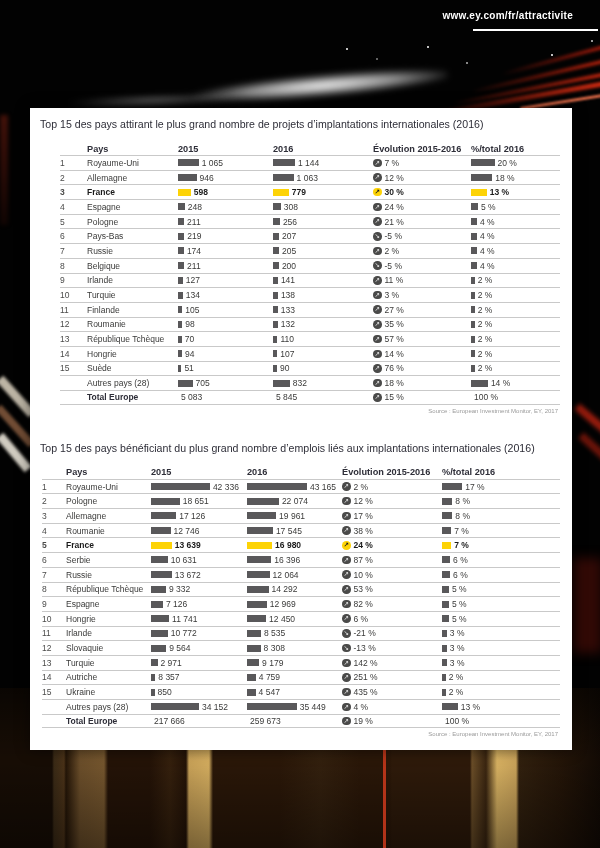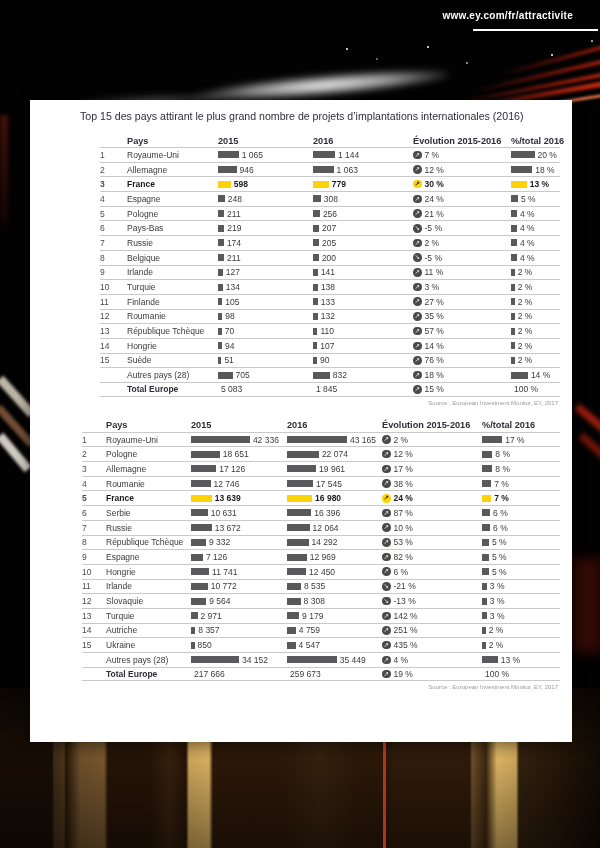--- a/index.html
+++ b/index.html
@@ -37,21 +37,21 @@
         #170d05 0px,#170d05 52px,#3a2a16 54px,#4a3218 64px,#241507 66px,
         #6b4e2a 80px,#75562e 104px,#241307 108px,#241307 150px,#35200d 170px,#241307 186px,
         #c9a258 189px,#d4ad5f 209px,#2a1708 213px,#2a1708 280px,#33200e 320px,#2a1708 360px,
         #2a1708 390px,#2e1a0a 392px,#2e1a0a 470px,#6b4e28 472px,#3a2510 486px,
         #d8b262 497px,#caa35a 516px,#31200e 519px,#241508 560px,#120a04 600px);}
   .red-line{left:383px;top:688px;width:3px;height:160px;background:rgba(215,60,30,.8);filter:blur(.7px);}
   
   .header-url{position:absolute;top:10px;right:27px;color:#fff;font-size:10px;font-weight:bold;letter-spacing:.3px;z-index:5;}
   .header-rule{position:absolute;top:29px;right:2px;width:125px;height:2px;background:#fff;z-index:5;}
   
-  .panel{position:absolute;left:30px;top:100px;width:542px;height:642px;background:#fff;z-index:3;box-shadow:0 0 14px rgba(0,0,0,.45);padding-left:40px;}
+  .panel{position:absolute;left:30px;top:108px;width:542px;height:642px;background:#fff;z-index:3;box-shadow:0 0 14px rgba(0,0,0,.45);}
   .tbl-title{font-size:10.6px;color:#2e2e38;line-height:12px;margin-left:10px;white-space:nowrap;}
   .t1 .tbl-title{padding-top:10px;}
   .t2 .tbl-title{padding-top:27px;}
   .thead{height:13px;margin-top:12px;font-weight:bold;font-size:9.2px;color:#2e2e38;white-space:nowrap;}
   .grid{display:grid;align-items:center;}
   .t1 .grid{margin-left:30px;margin-right:12px;grid-template-columns:27px 91px 95px 100px 98px 1fr;}
   .t2 .grid{margin-left:12px;margin-right:12px;grid-template-columns:24px 85px 96px 95px 100px 1fr;}
   .trow{height:14.7px;border-top:1px solid #c9c9c9;font-size:8.5px;color:#3a3a39;white-space:nowrap;}
   .tbody .trow:last-child{border-bottom:1px solid #c9c9c9;}
   .cell{display:flex;align-items:center;min-width:0;overflow:visible;}
@@ -426,35 +426,36 @@
             <b class="num">14 %</b>
           </span>
         </div>
         <div class="trow grid total">
           <span class="cell rank"></span>
           <span class="cell country">Total Europe</span>
           <span class="cell val">
             <b class="num">5 083</b>
           </span>
           <span class="cell val">
-            <b class="num">1 845</b>
+            <b class="num">5 845</b>
           </span>
           <span class="cell evo">
             <i class="circ">↗</i>
             <b class="num">15 %</b>
           </span>
           <span class="cell val">
             <b class="num">100 %</b>
           </span>
         </div>
       </div>
     <div class="source">Source : European Investment Monitor, EY, 2017</div>
   </section>
 
   <section class="t2">
+    <div class="tbl-title">Top 15 des pays bénéficiant du plus grand nombre d’emplois liés aux implantations internationales (2016)</div>
     <div class="thead grid">
       <span class="cell rank"></span>
       <span class="cell">Pays</span>
       <span class="cell">2015</span>
       <span class="cell">2016</span>
       <span class="cell">Évolution 2015-2016</span>
       <span class="cell">%/total 2016</span>
     </div>
     <div class="tbody">
         <div class="trow grid">

